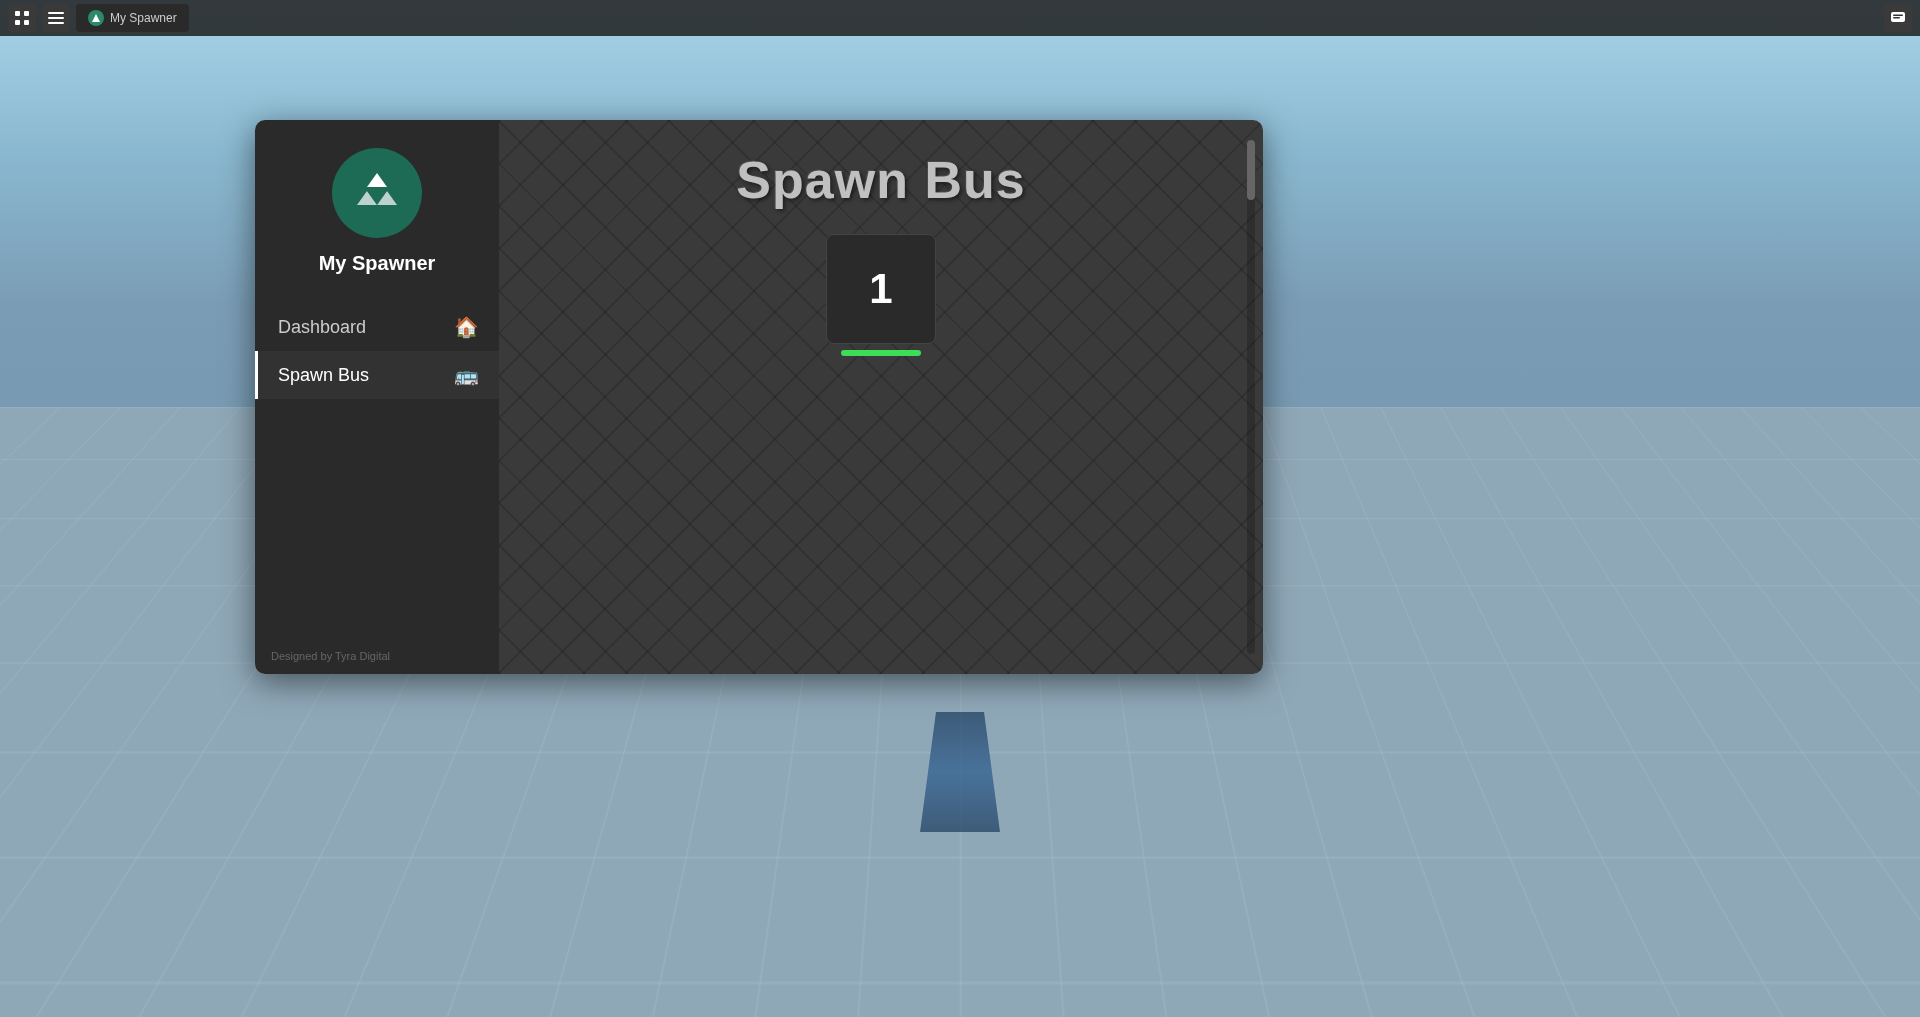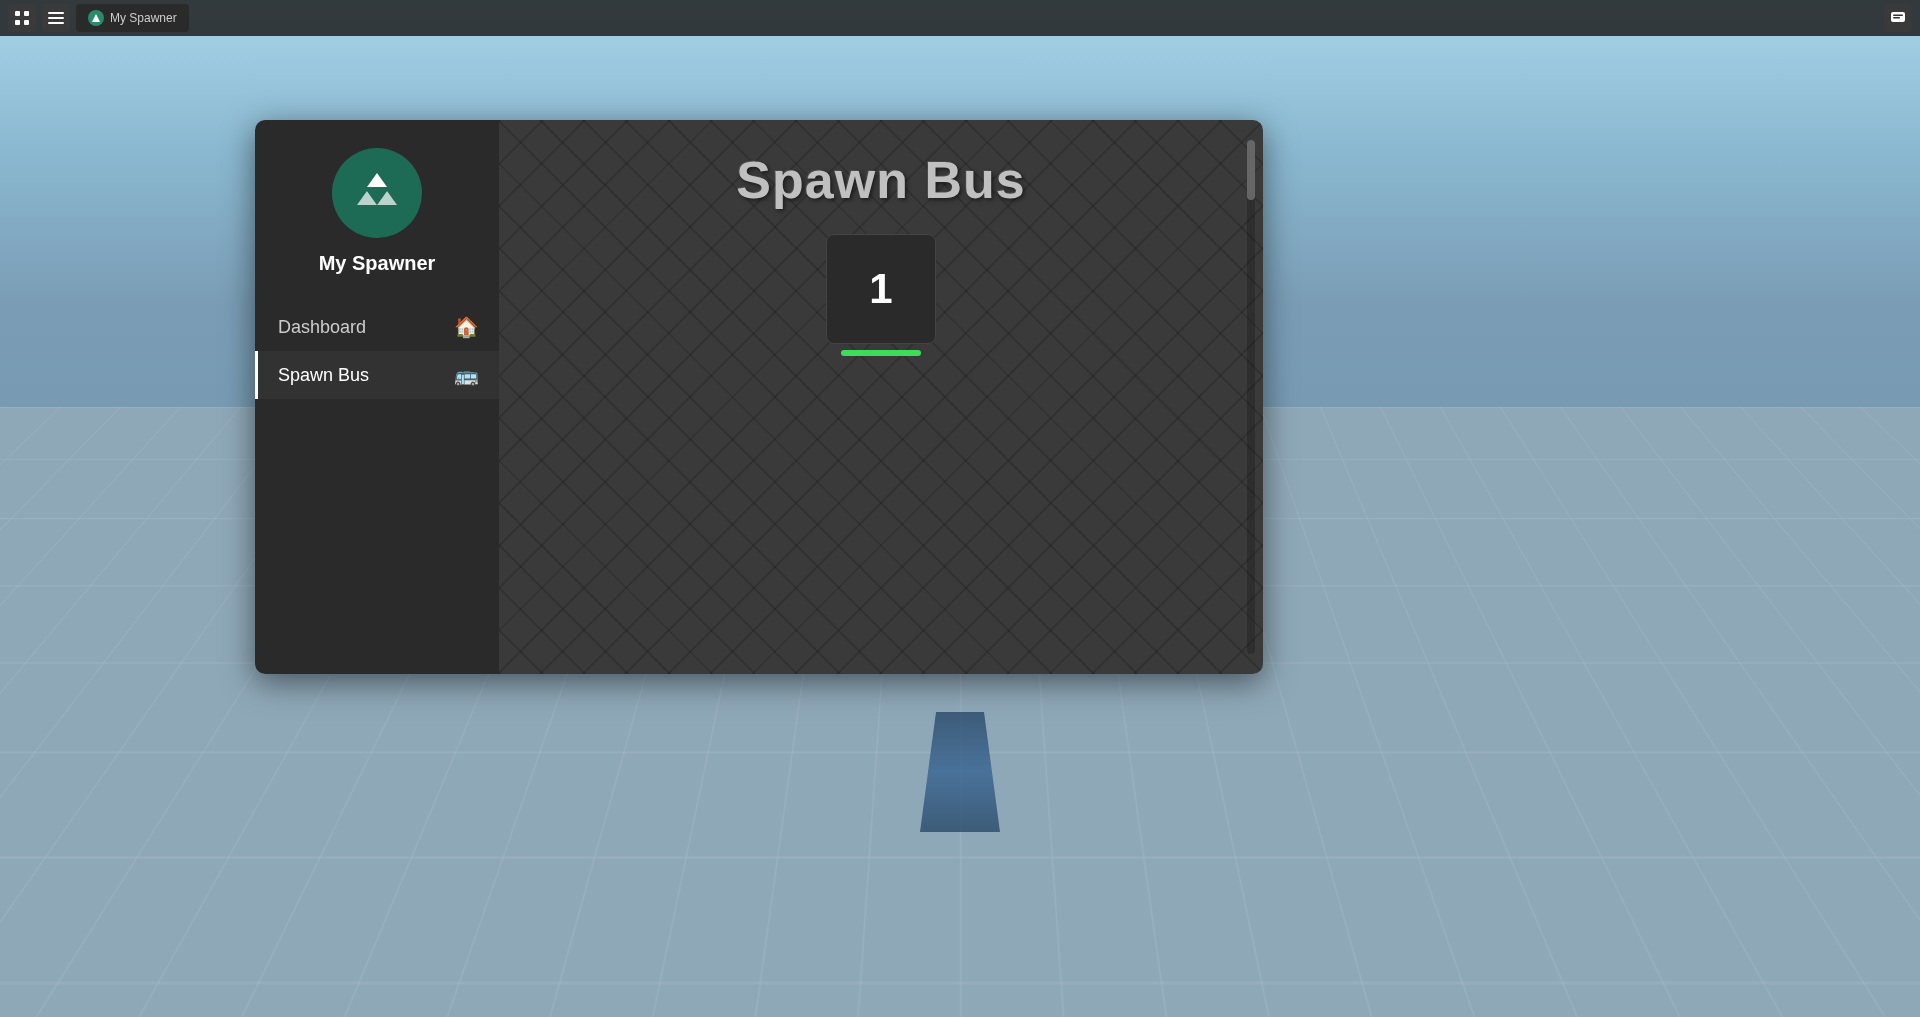--- a/index.html
+++ b/index.html
@@ -358,20 +358,23 @@
       <div class="nav-item">
         <span>Dashboard</span>
         <span class="nav-icon">🏠</span>
       </div>
       <div class="nav-item active">
         <span>Spawn Bus</span>
         <span class="nav-icon">🚌</span>
       </div>
     </nav>
 
+    <div class="sidebar-footer">
+      <span>Designed by Tyra Digital</span>
+    </div>
   </div>
 
   <div class="main-content">
     <div class="main-content-inner">
       <h1 class="page-title">Spawn Bus</h1>
 
       <div class="bus-card">
         <div class="bus-card-box">
           <span class="bus-card-number">1</span>
         </div>

